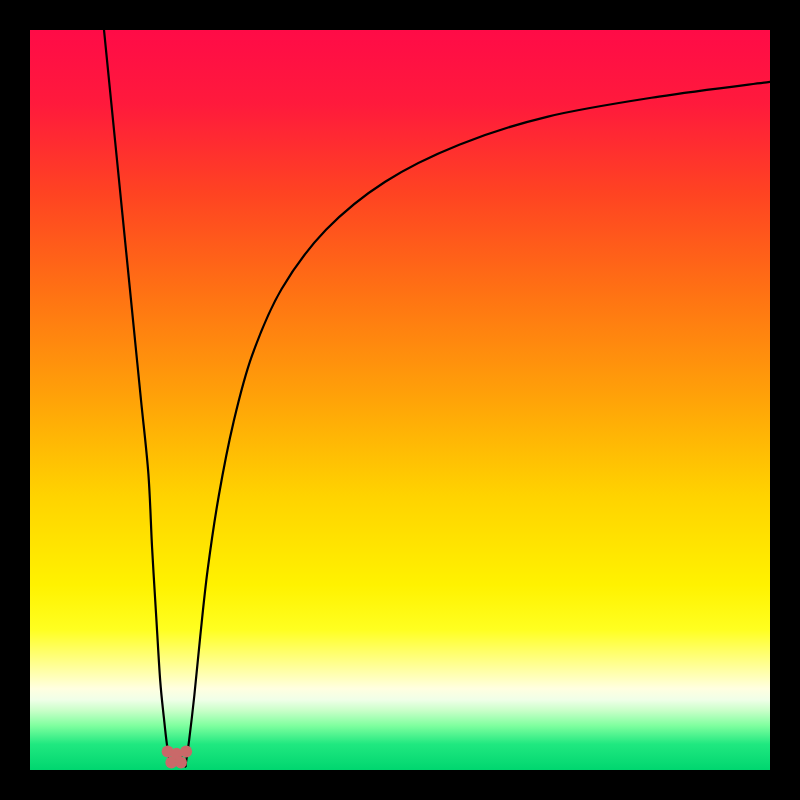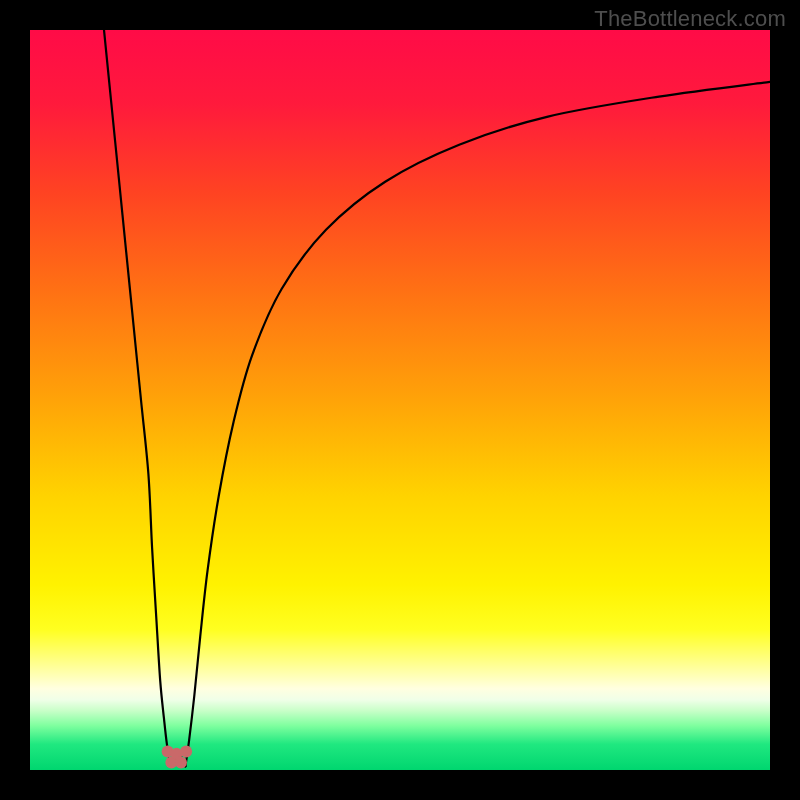--- a/index.html
+++ b/index.html
@@ -83,14 +83,13 @@
           <circle cx="137.64" cy="721.50" r="6" fill="#c96969"></circle>
           <circle cx="141.34" cy="732.60" r="6" fill="#c96969"></circle>
           <circle cx="146.52" cy="723.72" r="6" fill="#c96969"></circle>
           <circle cx="150.96" cy="732.60" r="6" fill="#c96969"></circle>
           <circle cx="156.14" cy="721.50" r="6" fill="#c96969"></circle>
         </g>
     </svg>
 
   </div>
 
-  <div class="watermark">TheBottleneck.com</div>
 </div>
 
 </body></html>

